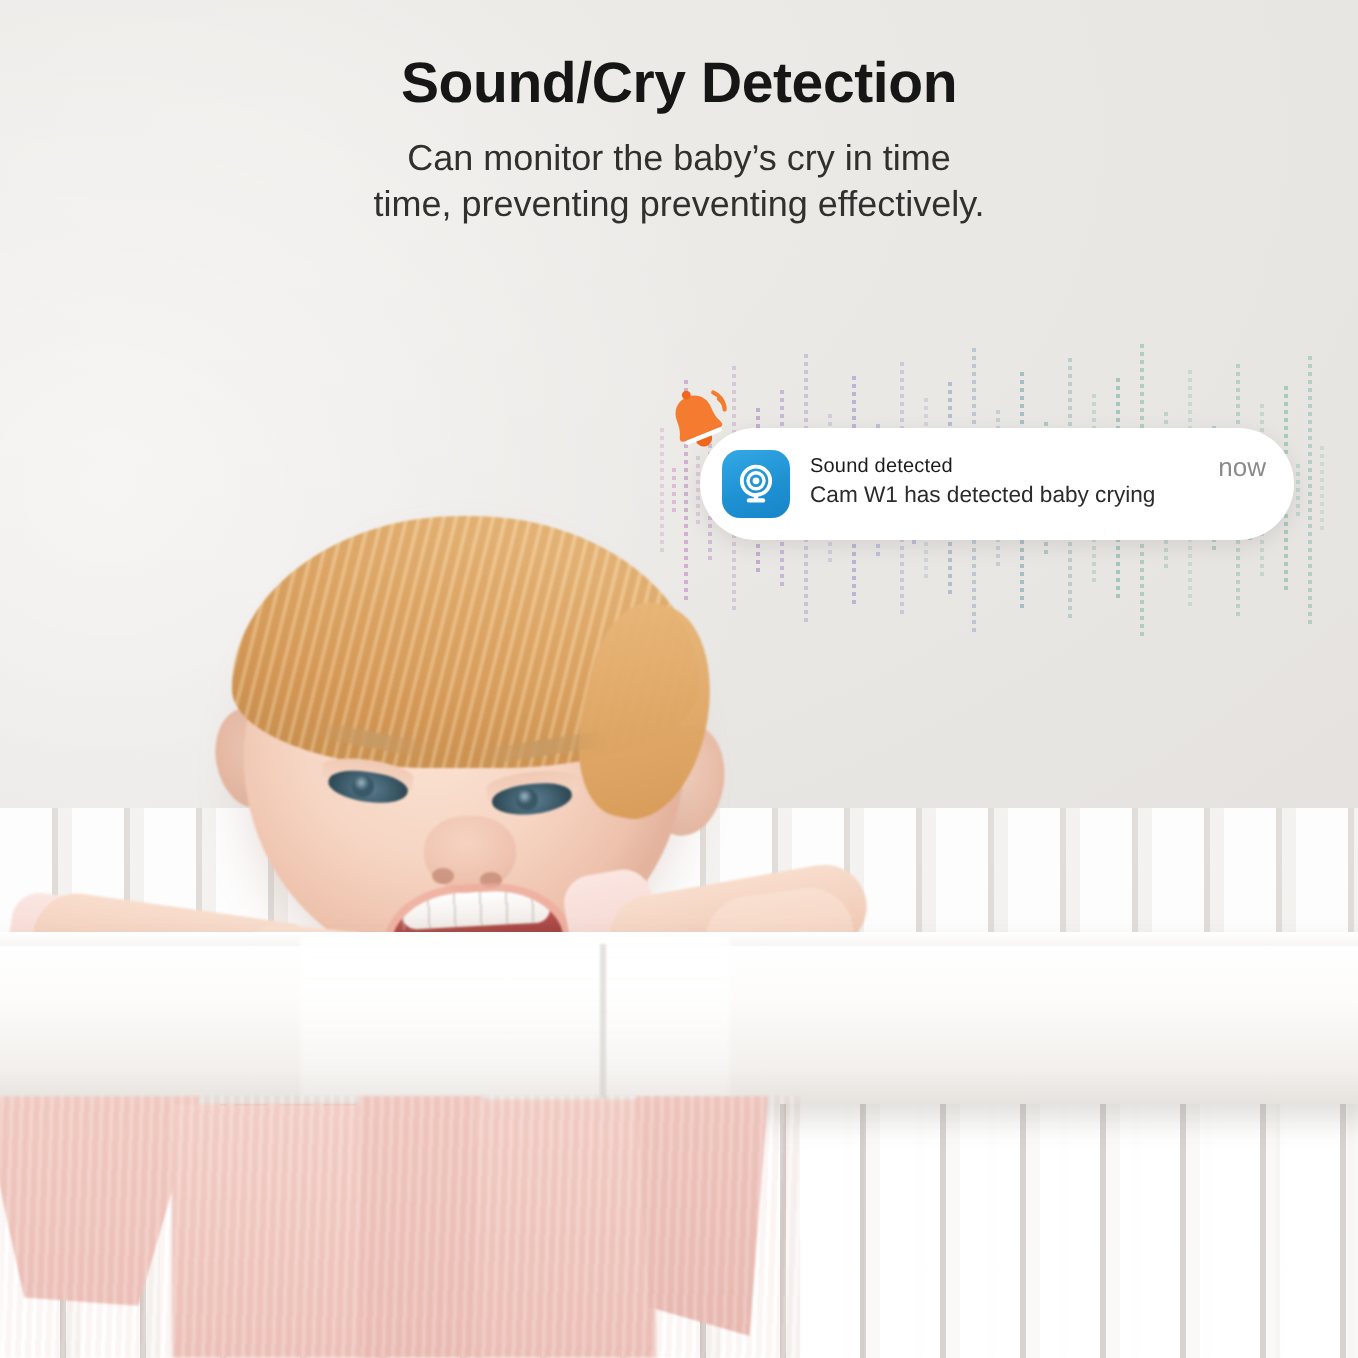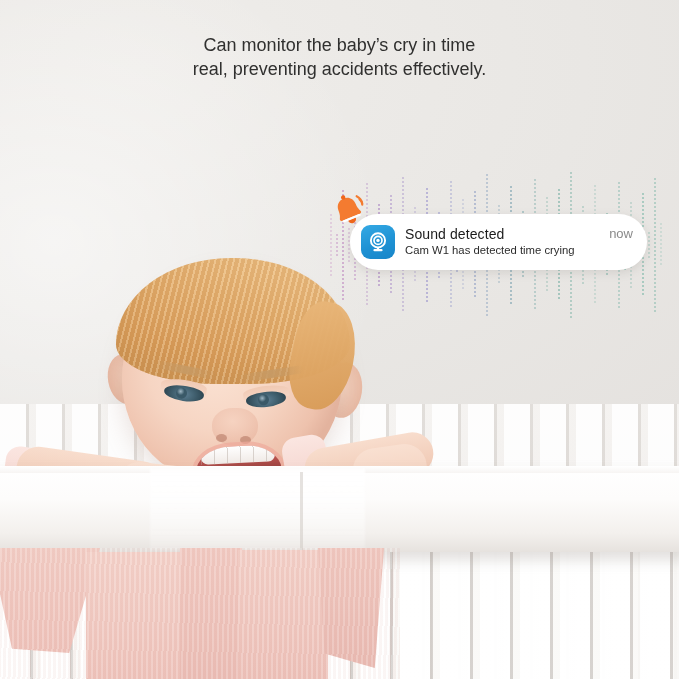--- a/index.html
+++ b/index.html
@@ -369,21 +369,21 @@
     flex: 0 0 auto;
     display: flex; align-items: center; justify-content: center;
   }
   .notif-text {
     flex: 1 1 auto;
     padding-left: 10px;
     min-width: 0;
     line-height: 1.05;
   }
   .notif-title {
-    font-size: 14px;
+    font-size: 10px;
     color: #1c1c1c;
     letter-spacing: .1px;
     white-space: nowrap;
   }
   .notif-sub {
     font-size: 11.3px;
     color: #2b2b2b;
     margin-top: 3px;
     white-space: nowrap;
   }
@@ -569,25 +569,26 @@
       <svg width="24" height="24" viewBox="0 0 24 24" aria-hidden="true">
         <circle cx="12" cy="10.4" r="7.1" fill="none" stroke="#ffffff" stroke-width="1.9"></circle>
         <circle cx="12" cy="10.4" r="4.0" fill="none" stroke="#ffffff" stroke-width="1.7"></circle>
         <circle cx="12" cy="10.4" r="1.7" fill="#ffffff"></circle>
         <rect x="7.4" y="19.1" width="9.2" height="2.2" rx="1.1" fill="#ffffff"></rect>
         <rect x="10.9" y="17.2" width="2.2" height="2.2" fill="#ffffff"></rect>
       </svg>
     </div>
     <div class="notif-text">
       <div class="notif-title">Sound detected</div>
-      <div class="notif-sub">Cam W1 has detected time crying</div>
+      <div class="notif-sub">Cam W1 has detected baby crying</div>
     </div>
     <div class="notif-time">now</div>
   </div>
 
   <div class="header">
+    <h1 class="title">Sound/Cry Detection</h1>
     <p class="subtitle">
       <span>Can monitor the baby’s cry in time</span><br>
-      <span>real, preventing accidents effectively.</span>
+      <span>time, preventing preventing effectively.</span>
     </p>
   </div>
 
 </div>
 
 </body></html>

